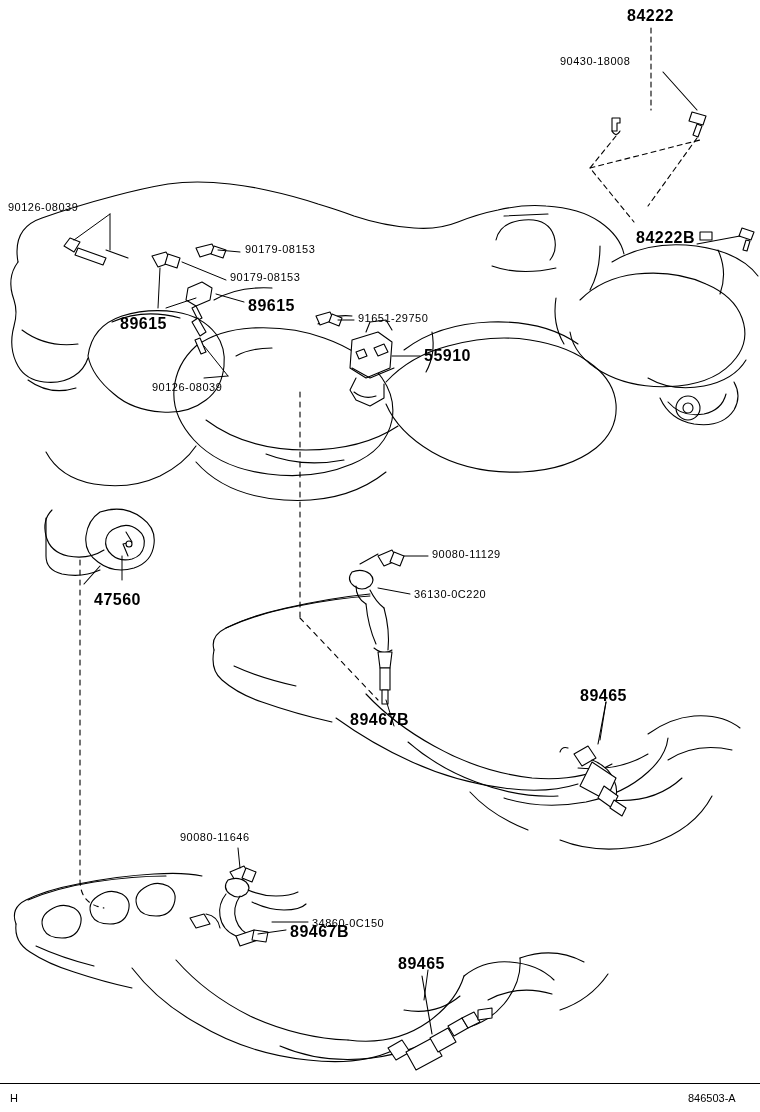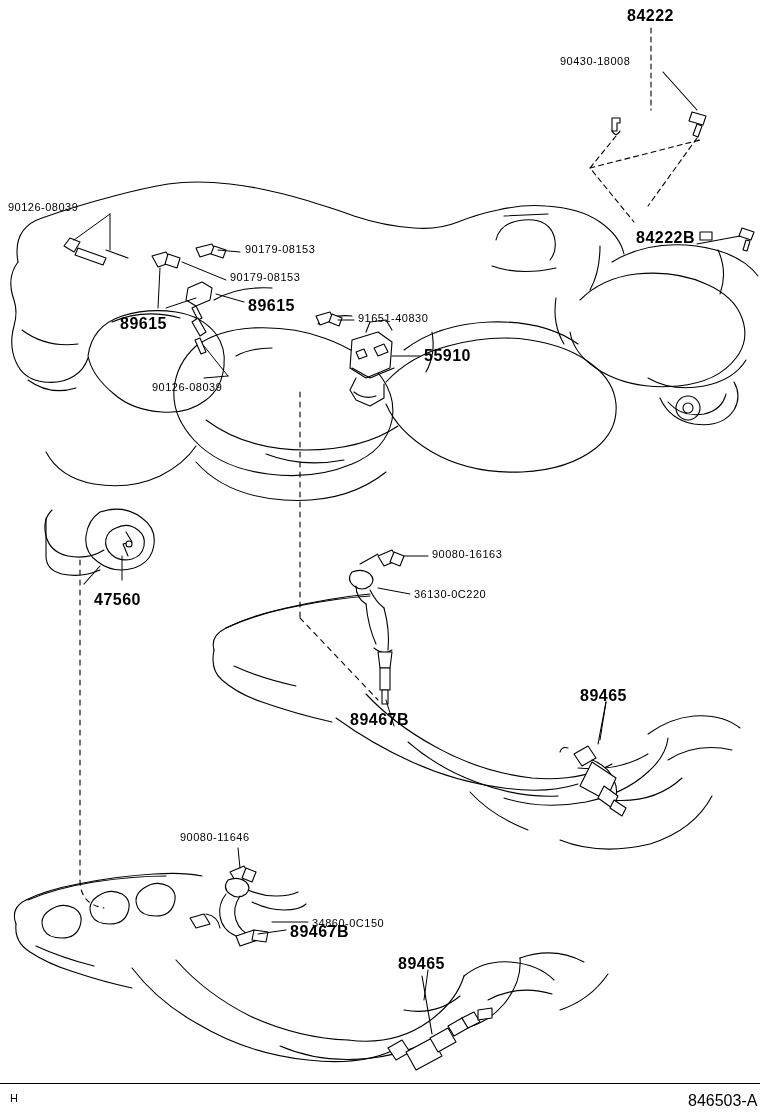--- a/index.html
+++ b/index.html
@@ -47,21 +47,21 @@
     position: absolute;
     left: 10px;
     top: 1092px;
     font-size: 11px;
     font-family: "Liberation Sans", sans-serif;
   }
   .footer-right {
     position: absolute;
     left: 688px;
     top: 1092px;
-    font-size: 16px;
+    font-size: 11px;
     font-family: "Liberation Sans", sans-serif;
   }
   .sep {
     position: absolute;
     left: 0;
     top: 1083px;
     width: 760px;
     height: 1px;
     background: #000;
   }
@@ -315,25 +315,25 @@
   </svg>
 
   <div class="lbl bold" style="left:627px; top:8px;">84222</div>
   <div class="lbl" style="left:560px; top:56px;">90430-18008</div>
   <div class="lbl bold" style="left:636px; top:230px;">84222B</div>
   <div class="lbl" style="left:8px;   top:202px;">90126-08039</div>
   <div class="lbl" style="left:245px; top:244px;">90179-08153</div>
   <div class="lbl" style="left:230px; top:272px;">90179-08153</div>
   <div class="lbl bold" style="left:248px; top:298px;">89615</div>
   <div class="lbl bold" style="left:120px; top:316px;">89615</div>
-  <div class="lbl" style="left:358px; top:313px;">91651-40830</div>
+  <div class="lbl" style="left:358px; top:313px;">91651-29750</div>
   <div class="lbl bold" style="left:424px; top:348px;">55910</div>
   <div class="lbl" style="left:152px; top:382px;">90126-08039</div>
   <div class="lbl bold" style="left:94px;  top:592px;">47560</div>
-  <div class="lbl" style="left:432px; top:549px;">90080-16163</div>
+  <div class="lbl" style="left:432px; top:549px;">90080-11129</div>
   <div class="lbl" style="left:414px; top:589px;">36130-0C220</div>
   <div class="lbl bold" style="left:350px; top:712px;">89467B</div>
   <div class="lbl bold" style="left:580px; top:688px;">89465</div>
   <div class="lbl" style="left:180px; top:832px;">90080-11646</div>
   <div class="lbl" style="left:312px; top:918px;">34860-0C150</div>
   <div class="lbl bold" style="left:290px; top:924px;">89467B</div>
   <div class="lbl bold" style="left:398px; top:956px;">89465</div>
 
   <div class="sep"></div>
   <div class="footer-left">H</div>

